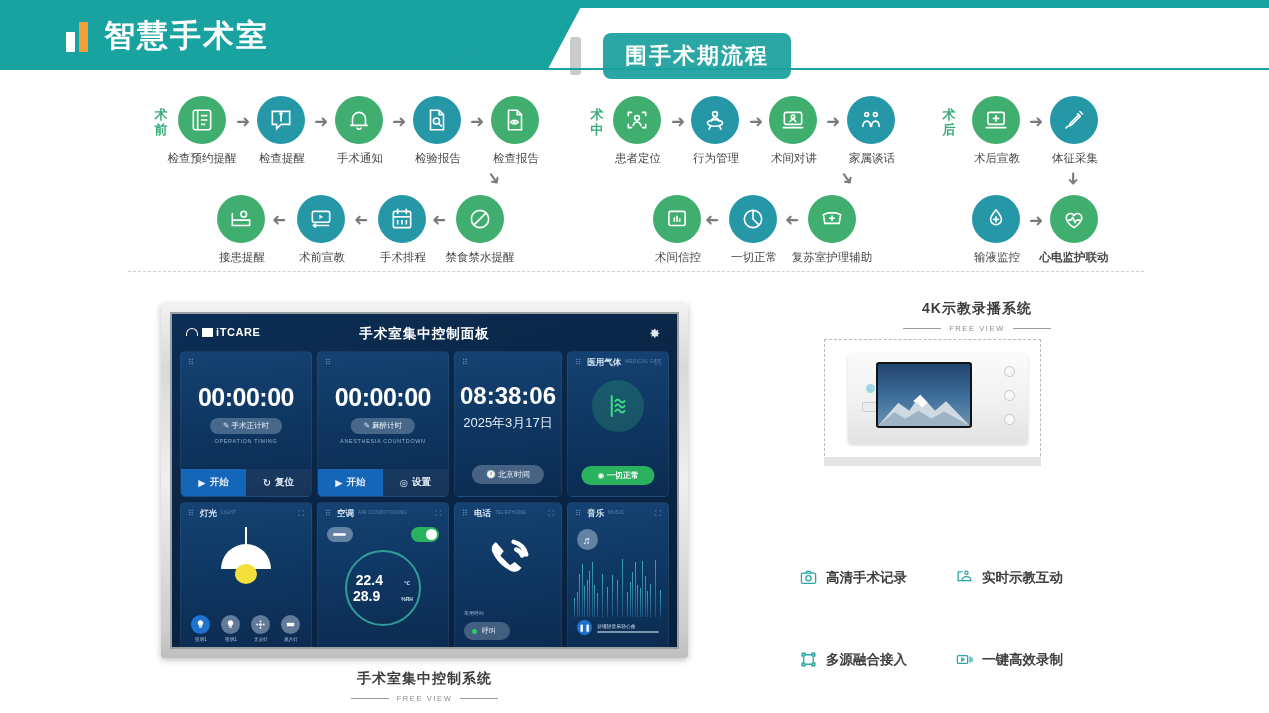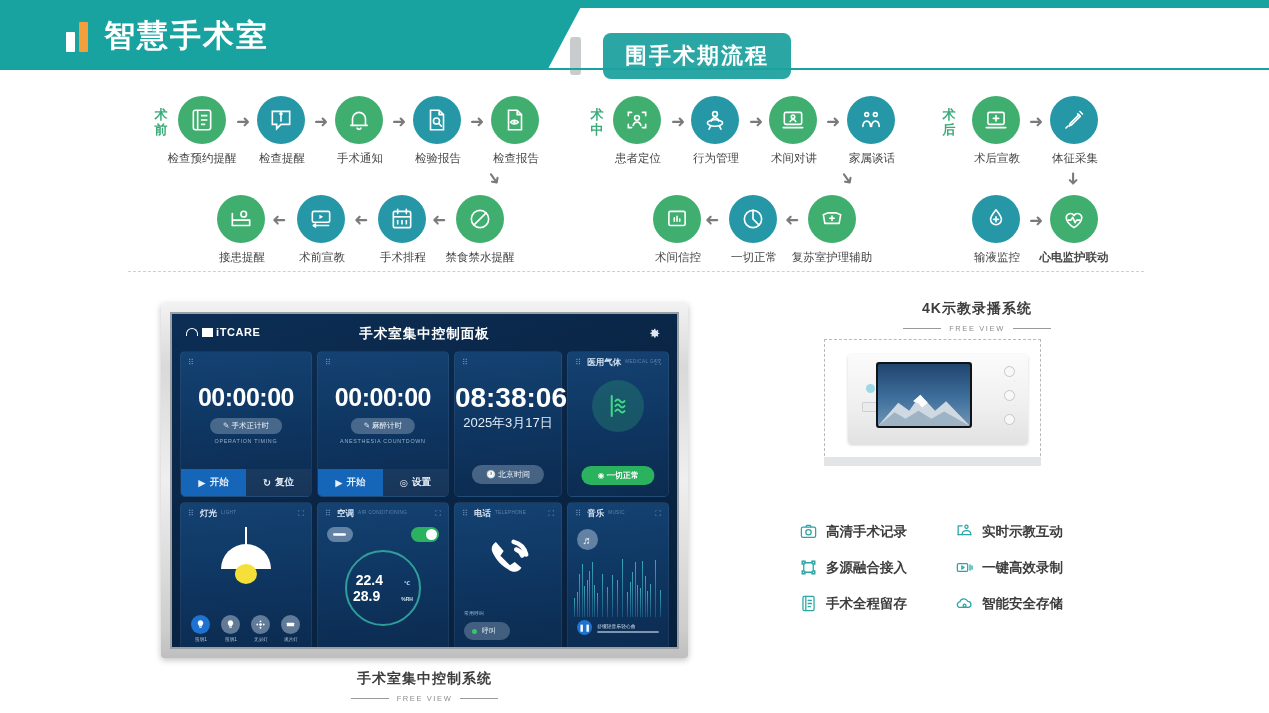--- a/index.html
+++ b/index.html
@@ -126,21 +126,21 @@
   }
   .btn-row{ position:absolute; left:0; right:0; bottom:0; display:flex; height:27px; }
   .btn{
     flex:1; display:flex; align-items:center; justify-content:center; gap:4px;
     color:#e8f1fa; font-size:9.5px; font-weight:bold;
   }
   .btn.primary{ background:#1565b8; border-radius:0 0 0 4px; }
   .btn.ghost{ background:rgba(255,255,255,.05); border-radius:0 0 4px 0; }
   .clock-val{
     position:absolute; left:0; right:0; top:30px; text-align:center;
-    color:#ffffff; font-size:28px; font-weight:bold;
+    color:#ffffff; font-size:24px; font-weight:bold;
   }
   .clock-date{
     position:absolute; left:0; right:0; top:62px; text-align:center;
     color:#e3edf7; font-size:13px;
   }
   .clock-chip{
     position:absolute; left:50%; transform:translateX(-50%); bottom:12px;
     background:rgba(180,198,218,.35); color:#eaf2fa; font-size:8px;
     padding:4px 14px; border-radius:10px; white-space:nowrap;
   }
@@ -247,21 +247,21 @@
     position:absolute; left:18px; top:30px; width:9px; height:9px; border-radius:50%;
     background:#9fd7e5;
   }
   .dev-port{
     position:absolute; left:14px; top:48px; width:16px; height:10px;
     background:#e9ebed; border:1px solid #cdd1d4; border-radius:1px;
   }
 
   .features{ position:absolute; left:799px; top:522px; width:300px;
     display:grid; grid-template-columns:1fr 1fr; row-gap:17px; column-gap:12px; }
-  .feat{ display:flex; align-items:center; gap:8px; }
+  .feat{ display:flex; align-items:center; gap:8px;margin-top:46px; }
   .feat .fi{ width:19px; height:19px; display:flex; align-items:center; justify-content:center; }
   .feat .ft{ font-size:13.5px; color:#3d3d3d; font-weight:bold; white-space:nowrap; }
 </style>
 </head>
 <body>
 
 <div class="page">
 
   <div class="header">
     <div class="header-right-strip"></div>

